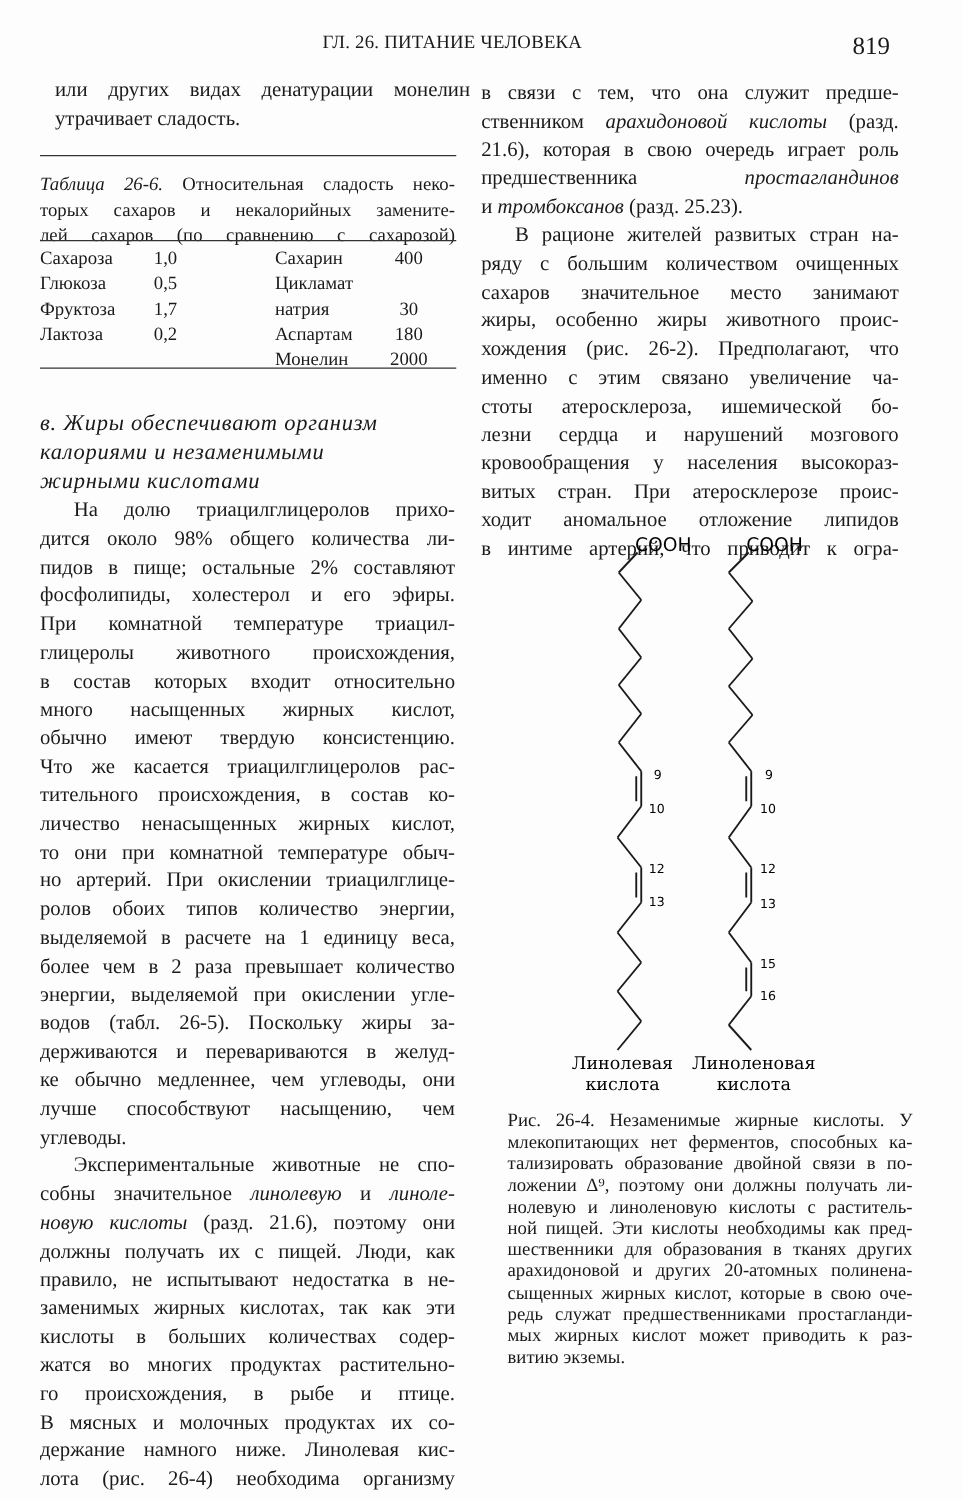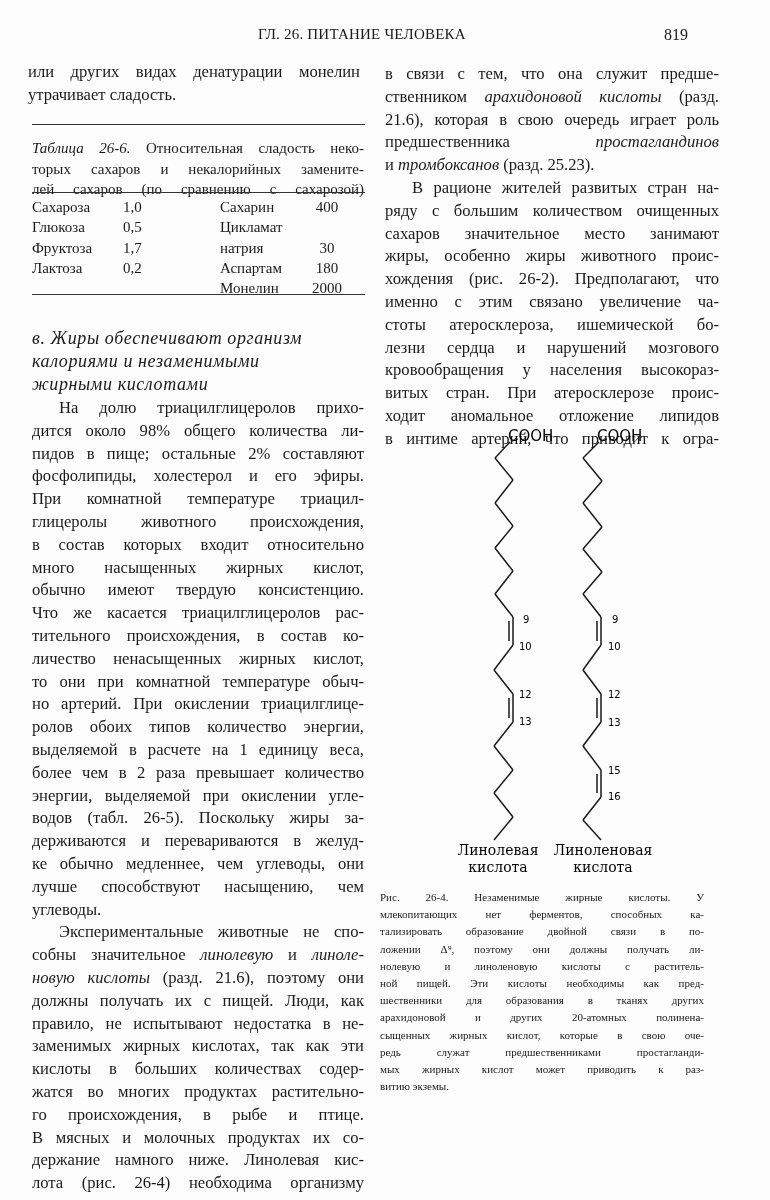--- a/index.html
+++ b/index.html
@@ -1,45 +1,45 @@
 <!DOCTYPE html>
 <html><head>
 <meta charset="utf-8">
 <style>
   html, body { margin:0; padding:0; }
   body { width:770px; height:1200px; background:#fdfdfd; color:#1a1a1a; position:relative; overflow:hidden;
          font-family:"Liberation Serif", "DejaVu Serif", serif; }
   .abs { position:absolute; }
   #running-head { left:0; top:26px; width:770px; height:20px; }
   #running-title { position:absolute; left:258px; top:0; font-size:15px; letter-spacing:0.2px; }
-  #page-number { position:absolute; left:664px; top:0; font-size:16px; }
+  #page-number { position:absolute; left:682px; top:0; font-size:20px; }
 
   .col { position:absolute; font-size:16.6px; line-height:23px; text-align:justify; }
   .line { display:block; text-align:justify; text-align-last:justify; white-space:nowrap; }
   .line.last { text-align-last:left; }
   i { font-style:italic; }
 
-  #left-col { left:28px; top:60px; width:332px; }
+  #left-col { left:44px; top:60px; width:332px; }
 
   .rule { position:absolute; left:32px; width:333px; border-top:1.3px solid #333; }
   #table-caption { left:32px; top:138px; width:332px; font-size:15px; line-height:20.5px; }
   #table-caption .line { text-align-last:justify; }
   #sweet-table { left:32px; top:197px; width:315px; font-size:15px; line-height:20.3px; }
   .tcol { position:absolute; top:0; }
   .tcell { display:block; height:20.3px; white-space:nowrap; }
   .num { text-align:center; }
 
   #section-heading { left:32px; top:327px; width:332px; font-size:18px; line-height:23px; font-style:italic; letter-spacing:0.6px; }
   #left-body { left:32px; top:397px; width:332px; font-size:16.6px; line-height:22.8px; }
 
   #right-body { left:385px; top:63px; width:334px; font-size:16.6px; line-height:22.8px; }
 
   #figure { left:440px; top:420px; width:260px; height:460px; }
   .fig-text { font-family:"DejaVu Sans", sans-serif; }
-  #fig-caption { left:380px; top:889px; width:324px; font-size:11px; line-height:17.2px; }
+  #fig-caption { left:406px; top:889px; width:324px; font-size:15px; line-height:17.2px; }
   #fig-caption .line { font-family:"Liberation Serif", serif; }
 </style>
 </head>
 <body>
 
 <div id="running-head" class="abs">
   <span id="running-title">ГЛ. 26. ПИТАНИЕ ЧЕЛОВЕКА</span>
   <span id="page-number">819</span>
 </div>
 

